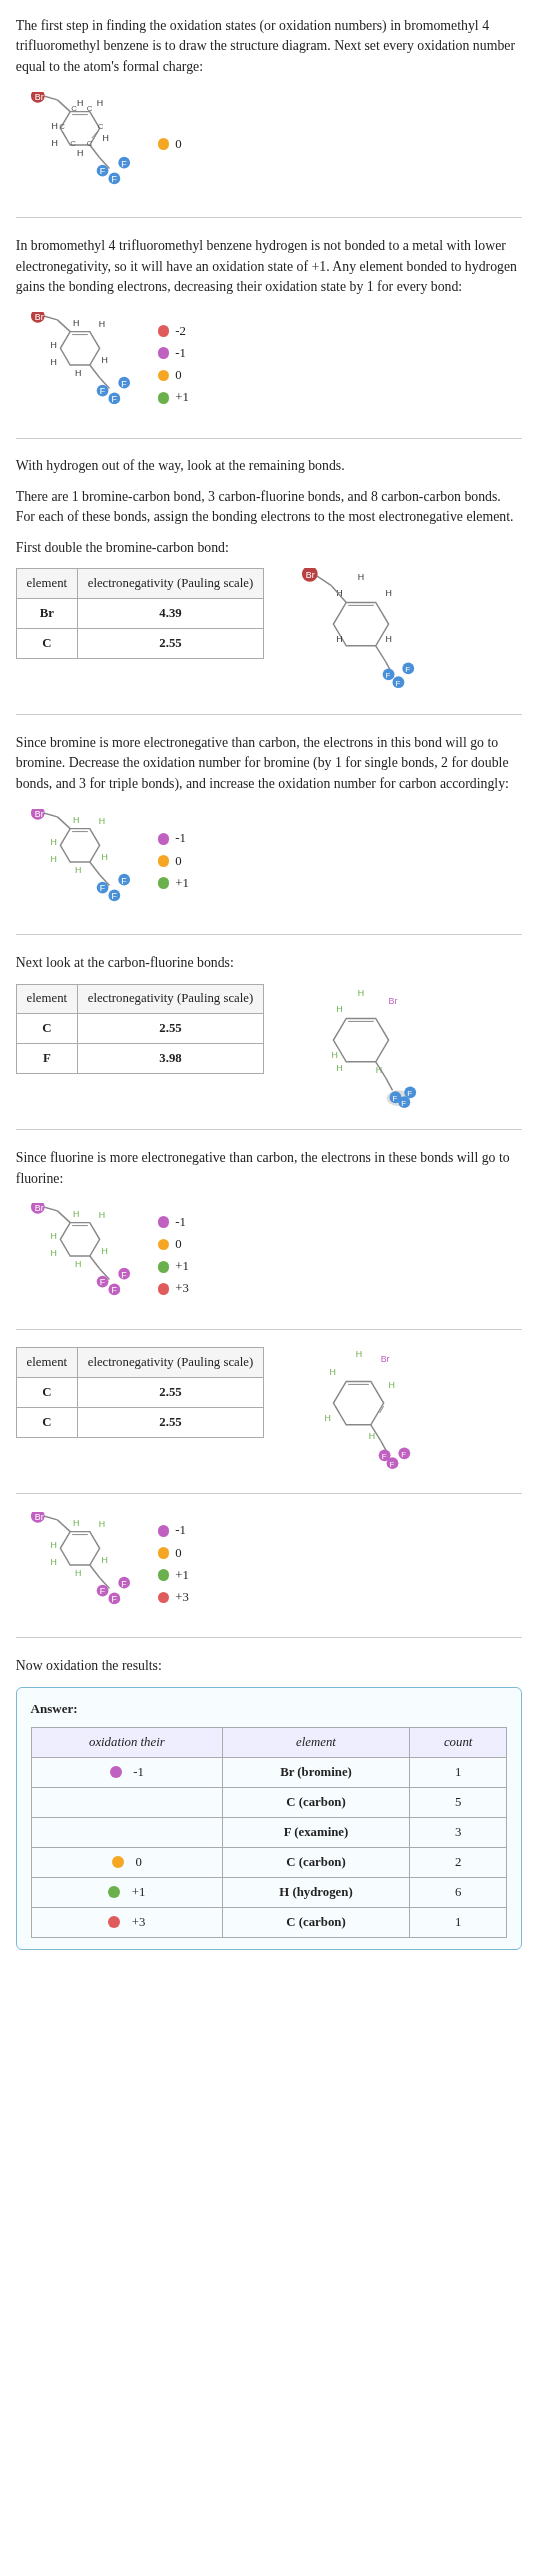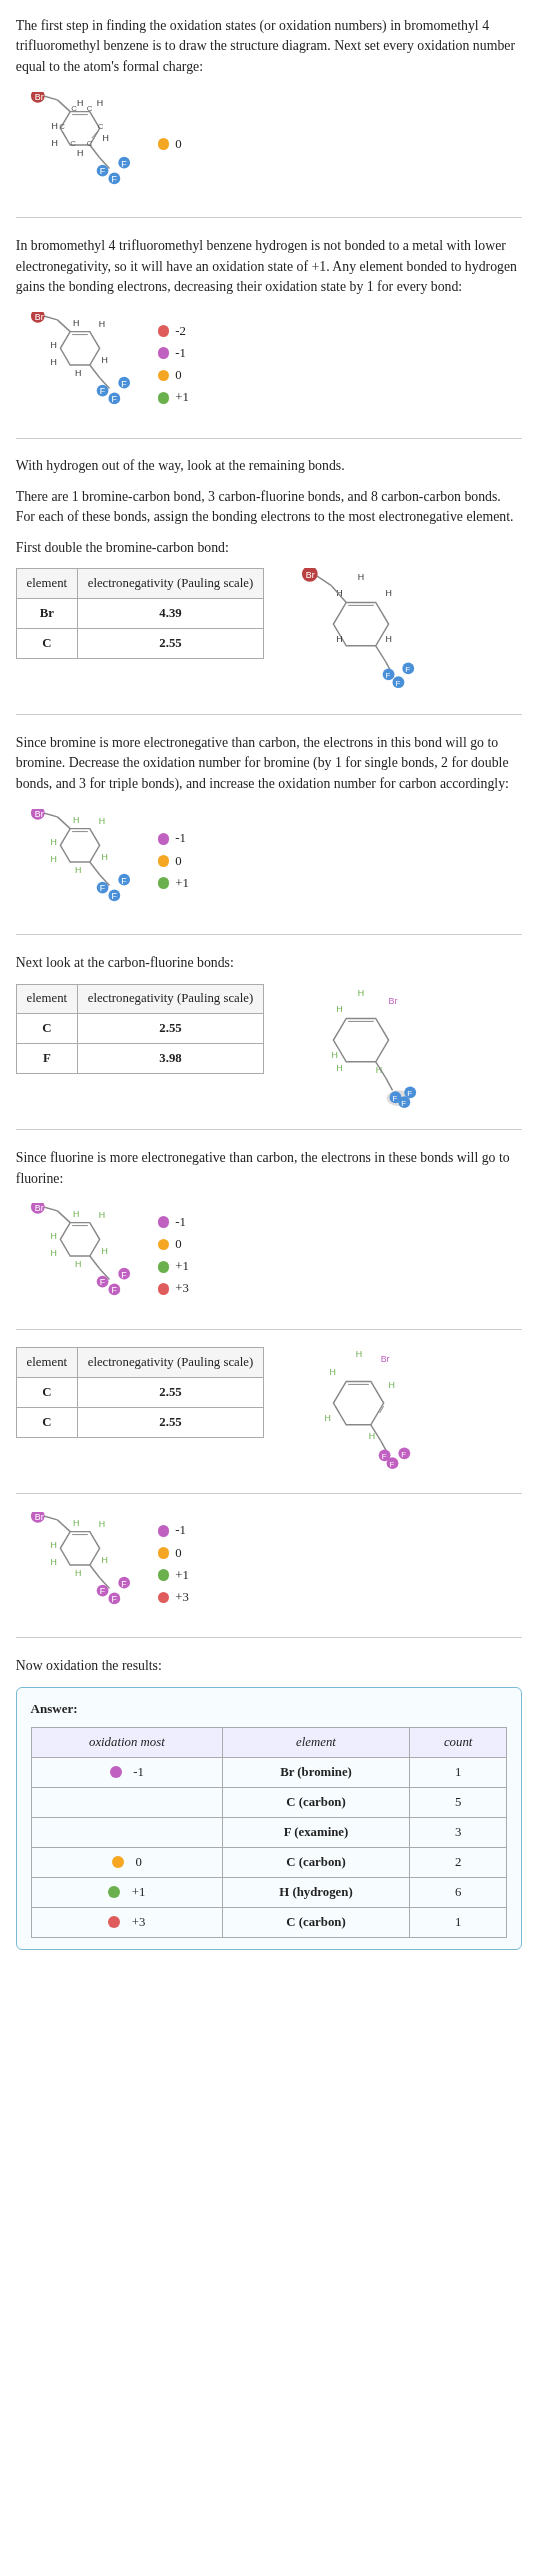--- a/index.html
+++ b/index.html
@@ -431,21 +431,21 @@
 <hr>
 
 <div class="section">
   <p>Now oxidation the results:</p>
 
   <div class="answer-box">
     <div class="answer-title">Answer:</div>
     <table class="answer-table">
       <tbody>
           <tr>
-        <th>oxidation most</th>
+        <th>oxidation their</th>
         <th>element</th>
         <th>count</th>
       </tr>
 
       <tr>
         <td>
           <div style="display:flex;align-items:center;justify-content:center;gap:5.9px;">
             <span class="dot" style="background:#c060c0;"></span>
             <span>-1</span>
           </div>

